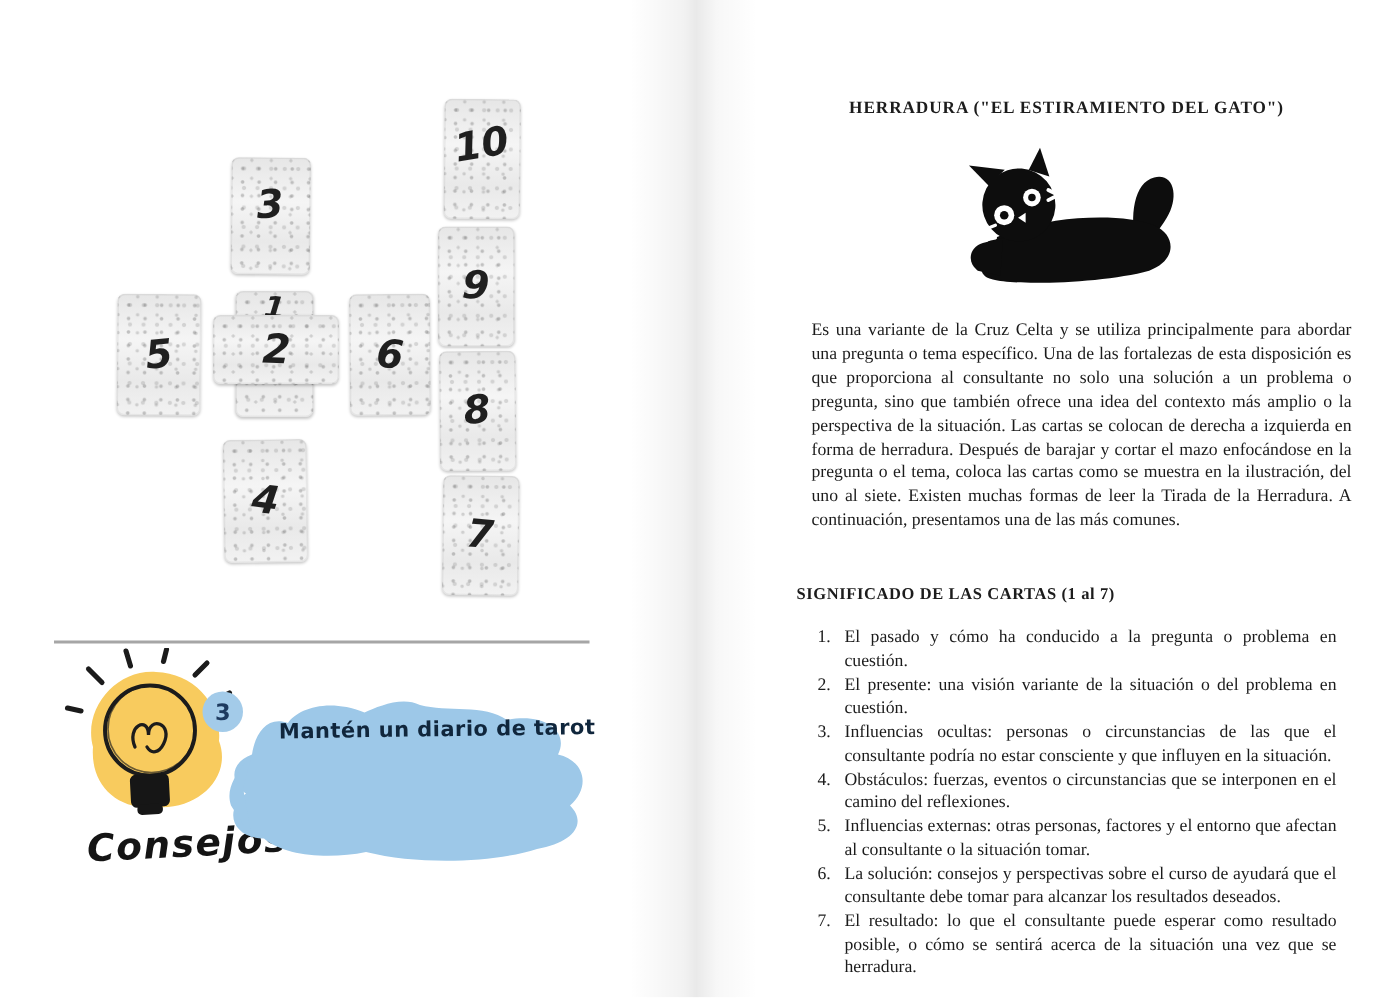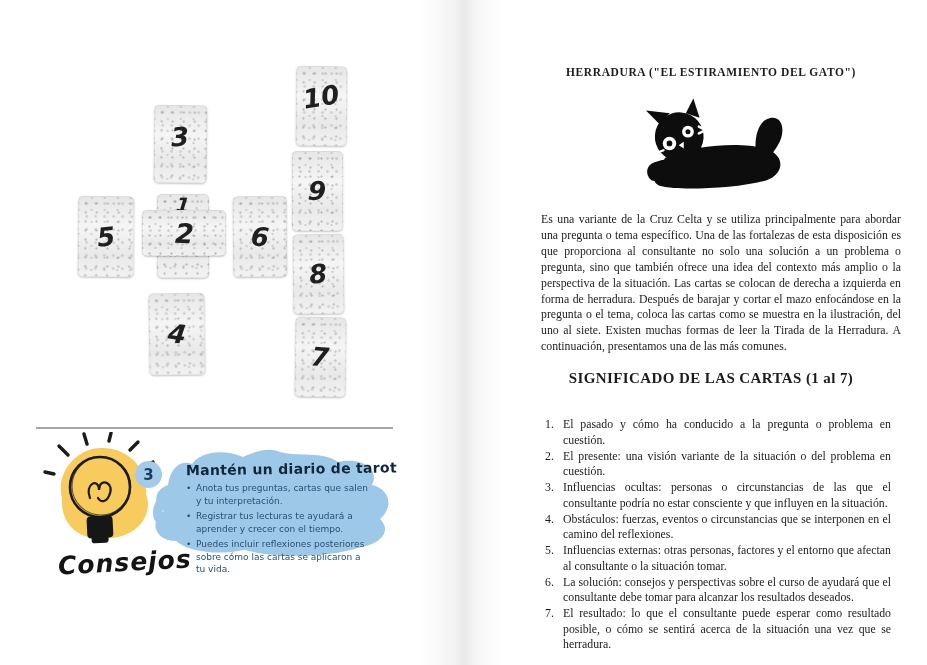--- a/index.html
+++ b/index.html
@@ -64,21 +64,21 @@
     font-family:"DejaVu Sans", sans-serif; font-weight:800; font-style:italic;
     font-size:25px; color:#141414; transform:rotate(-3deg); letter-spacing:1px;
   }
   .tip-badge {
     position:absolute; left:135px; top:461px; width:27px; height:27px;
     border-radius:50%; background:#a3cbe9;
     display:flex; align-items:center; justify-content:center;
     font-family:"DejaVu Sans", sans-serif; font-weight:bold; font-size:15px;
     color:#1d3a5f; z-index:3;
   }
-  .tip-blob { position:absolute; left:148px; top:445px; width:245px; height:120px; }
+  .tip-blob { position:absolute; left:148px; top:463px; width:245px; height:120px; }
   .tip-blob svg.blob-bg { position:absolute; left:0; top:0; width:100%; height:100%; }
   .tip-content { position:relative; z-index:2; padding:16px 22px 0 38px; }
   .tip-title {
     font-family:"DejaVu Sans", sans-serif; font-weight:bold; font-size:14px;
     color:#10263c; letter-spacing:0.3px; margin-bottom:5px; transform:rotate(-0.8deg);
     text-align:center; white-space:nowrap;
   }
   .tip-list { list-style:none; }
   .tip-list li {
     position:relative; font-family:"DejaVu Sans", sans-serif; font-size:9px;
@@ -91,22 +91,22 @@
     position:absolute; top:66px; left:0; width:100%;
     text-align:center; font-size:11.5px; font-weight:bold; color:#1c1c1c;
     letter-spacing:0.6px; white-space:nowrap;
   }
   .cat-wrap { position:absolute; top:96px; left:99px; width:168px; height:100px; }
   .intro {
     position:absolute; top:212px; left:10px; width:360px;
     font-size:11.8px; line-height:15.9px; color:#1b1b1b; text-align:justify;
   }
   .section-heading {
-    position:absolute; top:370px; left:0; width:100%;
-    font-size:15px; font-weight:bold; color:#1c1c1c; letter-spacing:0.4px;text-align:center;
+    position:absolute; top:390px; left:0; width:100%;
+    font-size:11px; font-weight:bold; color:#1c1c1c; letter-spacing:0.4px;
   }
   .meanings {
     position:absolute; top:417px; left:14px; width:346px; list-style:none;
     counter-reset:mn;
   }
   .meanings li {
     counter-increment:mn; position:relative; padding-left:18px;
     font-size:11.8px; line-height:15.5px; color:#1b1b1b; text-align:justify;
     margin-bottom:0.5px;
   }
@@ -181,25 +181,20 @@
       <div class="tip-badge">
         <span>3</span>
       </div>
       <div class="tip-blob">
         <svg class="blob-bg" viewBox="0 0 245 120" preserveAspectRatio="none">
           <path d="M20,40 C4,46 6,60 16,66 C0,78 8,96 28,96 C42,108 72,110 96,105 C132,114 182,112 210,103 C234,99 244,86 232,74 C246,62 242,44 224,40 C232,24 214,12 190,17 C175,6 150,12 132,7 C120,1 104,8 95,12 C70,2 50,10 44,19 C30,14 22,26 20,40 Z" fill="#9dc8e8"></path>
           <path d="M20,40 C10,52 2,62 6,74 L20,96 L14,62 Z" fill="#9dc8e8"></path>
         </svg>
         <div class="tip-content">
           <div class="tip-title">Mantén un diario de tarot</div>
-          <ul class="tip-list">
-            <li>Anota tus preguntas, cartas que salen y tu interpretación.</li>
-            <li>Registrar tus lecturas te ayudará a aprender y crecer con el tiempo.</li>
-            <li>Puedes incluir reflexiones posteriores sobre cómo las cartas se aplicaron a tu vida.</li>
-          </ul>
         </div>
       </div>
     </div>
   </div>
 
   <div class="right-page">
 
     <div class="chapter-title">HERRADURA ("EL ESTIRAMIENTO DEL GATO")</div>
 
     <div class="cat-wrap">

